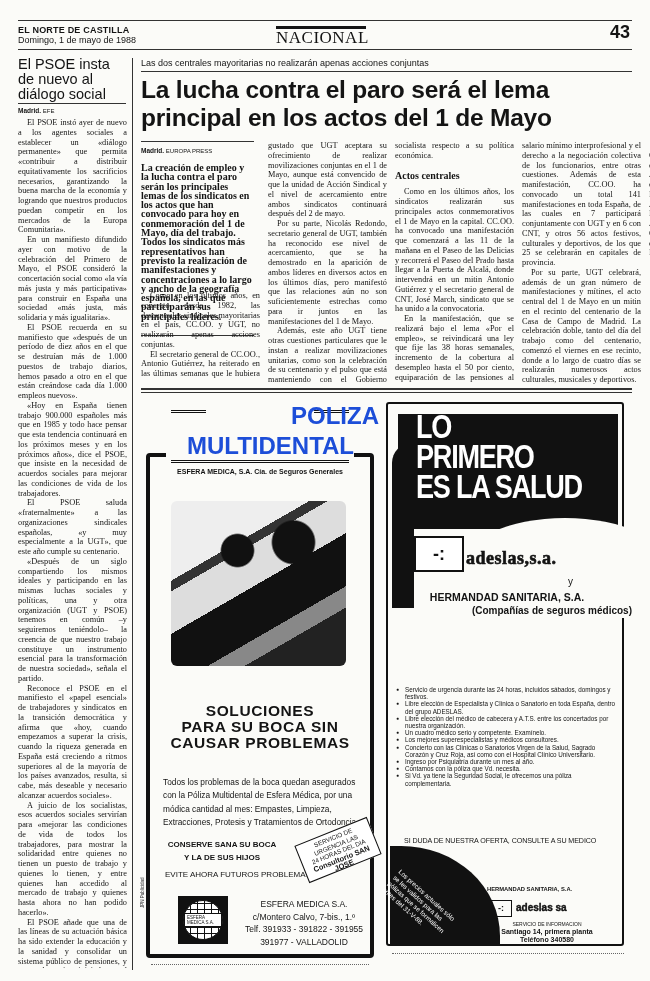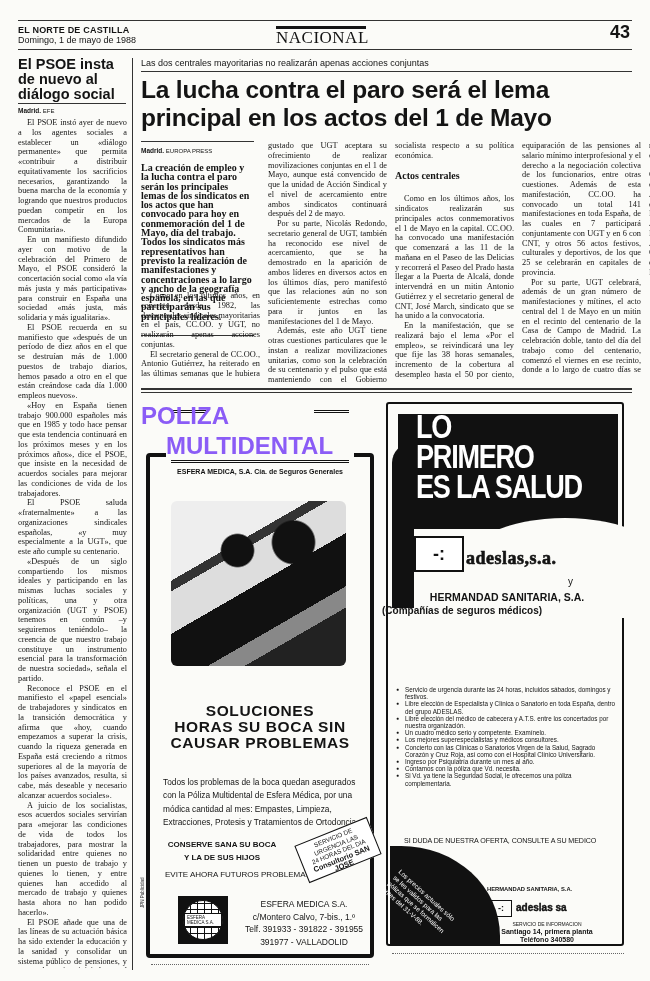--- a/index.html
+++ b/index.html
@@ -7,38 +7,38 @@
 body{position:relative;font-family:"Liberation Serif",serif;color:#141414}
 .abs{position:absolute}
 .masthead-paper{left:18px;top:25px;font-family:"Liberation Sans",sans-serif;font-weight:bold;font-size:9px;letter-spacing:.2px}
 .masthead-date{left:18px;top:35px;font-family:"Liberation Sans",sans-serif;font-size:9px}
 .section-bar{left:276px;top:26px;width:90px;height:3px;background:#141414}
 .section{left:276px;top:28px;font-family:"Liberation Serif",serif;font-size:17px;letter-spacing:.5px}
 .pagenum{right:20px;top:22px;font-family:"Liberation Sans",sans-serif;font-weight:bold;font-size:18px}
 .rule-top{left:18px;right:18px;top:20px;height:1px;background:#333}
 .rule-mast{left:18px;right:18px;top:49px;height:1px;background:#333}
 
-.side-title{left:18px;top:57px;width:110px;font-family:"Liberation Sans",sans-serif;font-weight:bold;font-size:14.5px;line-height:15px}
+.side-title{left:18px;top:57px;width:110px;font-family:"Liberation Sans",sans-serif;font-weight:normal;font-size:14.5px;line-height:15px}
 .side-rule{left:18px;top:103px;width:108px;height:1px;background:#333}
 .byline{font-family:"Liberation Sans",sans-serif;font-size:6px}
 .byline b{font-size:6.5px}
 .col-text{font-size:8.3px;line-height:9.75px;text-align:justify;hyphens:auto}
 .col-text p{text-indent:9px}
 .vrule{left:132px;top:58px;width:1px;height:912px;background:#333}
 
 .kicker{left:141px;top:58px;font-family:"Liberation Sans",sans-serif;font-size:9px}
 .kicker-rule{left:141px;right:18px;top:71px;height:1px;background:#333}
 .headline{left:141px;top:76px;width:500px;font-family:"Liberation Sans",sans-serif;font-weight:bold;font-size:24.5px;line-height:28px;letter-spacing:-.2px}
 .lead{font-weight:bold;font-size:10px;line-height:9.3px}
-.subhead{font-weight:bold;font-size:10px;margin:10px 0 14px}
+.subhead{font-weight:bold;font-size:10px;margin:10px 0 7px}
 .bottom-rule{left:141px;right:18px;height:2px;background:#333}
 
 .ad1{left:141px;top:398px;width:238px;height:575px}
 .ad1-frame{position:absolute;left:5px;top:55px;width:228px;height:505px;border:4px solid #111;border-radius:4px}
-.ad1-title{position:absolute;left:0;right:0;text-align:left;font-family:"Liberation Sans",sans-serif;font-weight:bold;color:#8b5cf6}
+.ad1-title{position:absolute;left:0;right:0;text-align:right;font-family:"Liberation Sans",sans-serif;font-weight:bold;color:#1d4ed8}
 .ad-photo{position:absolute;left:30px;top:103px;width:175px;height:165px;background:
  radial-gradient(circle at 38% 30%,#111 0 10%,transparent 11%),
  radial-gradient(ellipse at 70% 25%,#111 0 12%,transparent 13%),
  linear-gradient(150deg,#eee 0 30%,#333 30% 34%,#ddd 34% 50%,#111 50% 70%,#888 70% 78%,#222 78%);border-radius:6px}
 .ad1-slogan{position:absolute;left:10px;right:10px;top:305px;text-align:center;font-family:"Liberation Sans",sans-serif;font-weight:bold;font-size:15.5px;line-height:16px;letter-spacing:.6px}
 .ad1-body{position:absolute;left:22px;right:16px;top:378px;font-family:"Liberation Sans",sans-serif;font-size:8.3px;line-height:13.4px}
 .ad1-conserve{position:absolute;left:26px;top:440px;width:110px;text-align:center;font-family:"Liberation Sans",sans-serif;font-weight:bold;font-size:8px;line-height:13px}
 .ad1-evite{position:absolute;left:24px;top:472px;font-family:"Liberation Sans",sans-serif;font-size:8px}
 .stamp{position:absolute;left:158px;top:432px;width:78px;height:40px;border:1.5px solid #111;transform:rotate(-22deg);text-align:center;font-family:"Liberation Sans",sans-serif;font-size:6.3px;line-height:7.5px;padding-top:2px;background:#fff}
 .stamp b{font-size:7.5px}
@@ -51,21 +51,21 @@
 .ad2{left:382px;top:398px;width:256px;height:575px}
 .ad2-frame{position:absolute;left:4px;top:4px;width:238px;height:544px;border:2px solid #111;border-radius:3px}
 .ad2-black{position:absolute;left:16px;top:16px;width:220px;height:115px;background:#111}
 .ad2-curve{position:absolute;left:78px;top:120px;width:210px;height:100px;background:#fbfbf8;border-radius:50% 50% 0 0}
 .ad2-lefttab{position:absolute;left:10px;top:45px;width:22px;height:165px;background:#111;border-radius:20px 0 0 0}
 .ad2-head{position:absolute;left:34px;top:14px;font-family:"Liberation Sans",sans-serif;font-weight:bold;color:#fff;font-size:33px;line-height:30px;letter-spacing:-1.5px;transform:scaleX(.82);transform-origin:left top}
 .adeslas-logo{position:absolute;left:32px;top:138px;width:50px;height:36px;border:2px solid #111;background:#fff;display:flex;align-items:center;justify-content:center;font-family:"Liberation Sans",sans-serif;font-weight:bold;font-size:18px}
 .adeslas-word{position:absolute;left:84px;top:150px;font-family:Liberation Serif, serif;font-weight:bold;font-size:18px;letter-spacing:.5px;-webkit-text-stroke:.6px #111}
 .ad2-y{position:absolute;left:186px;top:178px;font-family:"Liberation Sans",sans-serif;font-size:10px}
 .ad2-hermandad{position:absolute;left:0;width:250px;top:193px;text-align:center;font-family:"Liberation Sans",sans-serif;font-weight:bold;font-size:10.5px}
-.ad2-companias{position:absolute;left:0;width:250px;top:207px;text-align:left;font-family:"Liberation Sans",sans-serif;font-weight:bold;font-size:10px}
+.ad2-companias{position:absolute;left:0;width:250px;top:207px;text-align:right;font-family:"Liberation Sans",sans-serif;font-weight:bold;font-size:10px}
 .ad2-offer{position:absolute;left:0;width:250px;top:229px;text-align:center;font-family:"Liberation Sans",sans-serif;font-weight:bold;font-style:italic;font-size:10px;line-height:12px}
 .ad2-list{position:absolute;left:14px;width:220px;top:288px;font-family:"Liberation Sans",sans-serif;font-size:6.3px;line-height:7.2px;list-style:none}
 .ad2-list li{position:relative;padding-left:9px}
 .ad2-list li::before{content:"\25CF";position:absolute;left:0;top:0;font-size:5px}
 .ad2-duda{position:absolute;left:22px;top:438px;font-family:"Liberation Sans",sans-serif;font-size:7.5px;letter-spacing:-.1px;transform:scaleX(.95);transform-origin:left}
 .ad2-blob{position:absolute;left:8px;top:448px;width:110px;height:100px;background:#111;border-radius:0 90% 0 0}
 .ad2-blobtext{position:absolute;left:20px;top:470px;color:#fff;font-family:"Liberation Sans",sans-serif;font-size:6.5px;line-height:8px;transform:rotate(42deg);transform-origin:left top;width:80px}
 .ad2-foot-h{position:absolute;left:105px;top:488px;font-family:"Liberation Sans",sans-serif;font-weight:bold;font-size:5.8px}
 .ad2-foot-logo{position:absolute;left:108px;top:502px;width:22px;height:17px;border:1.5px solid #111;font-family:"Liberation Sans",sans-serif;font-weight:bold;font-size:9px;text-align:center;line-height:14px}
 .ad2-foot-word{position:absolute;left:134px;top:504px;font-family:"Liberation Sans",sans-serif;font-weight:bold;font-size:10px;-webkit-text-stroke:.4px #111}
@@ -136,21 +136,21 @@
   <div style="position:absolute;left:30px;top:12px;width:35px;height:3px;border-top:1.5px solid #111;border-bottom:1.5px solid #111"></div>
   <div style="position:absolute;right:30px;top:12px;width:35px;height:3px;border-top:1.5px solid #111;border-bottom:1.5px solid #111"></div>
   <div class="ad1-title" style="top:4px;font-size:24px">POLIZA</div>
   <div class="ad1-frame"></div>
   <div class="ad1-title" style="top:34px;font-size:24px;background:#fbfbf8;left:25px;right:25px">MULTIDENTAL</div>
   <div style="position:absolute;left:30px;right:30px;top:62px;height:3px;border-top:1.5px solid #111;border-bottom:1px solid #111"></div>
   <div style="position:absolute;left:0;right:0;top:70px;text-align:center;font-family:'Liberation Sans',sans-serif;font-weight:bold;font-size:7px">ESFERA MEDICA, S.A.   Cía. de Seguros Generales</div>
   <div class="ad-photo"></div>
   <div class="ad1-slogan" id="slogan">
       <div>SOLUCIONES</div>
-      <div>HORAS SU BOCA SIN</div>
+      <div>PARA SU BOCA SIN</div>
       <div>CAUSAR PROBLEMAS</div>
     </div>
   <div class="ad1-body">Todos los problemas de la boca quedan asegurados con la Póliza Multidental de Esfera Médica, por una módica cantidad al mes: Empastes, Limpieza, Extracciones, Protesis y Tratamientos de Ortodoncia</div>
   <div class="ad1-conserve">CONSERVE SANA SU BOCA Y LA DE SUS HIJOS</div>
   <div class="ad1-evite">EVITE AHORA FUTUROS PROBLEMAS.</div>
   <div class="stamp">
     <div>SERVICIO DE</div>
     <div>URGENCIA LAS</div>
     <div>24 HORAS DEL DIA</div>
     <b>Consultorio SAN JOSE</b>

